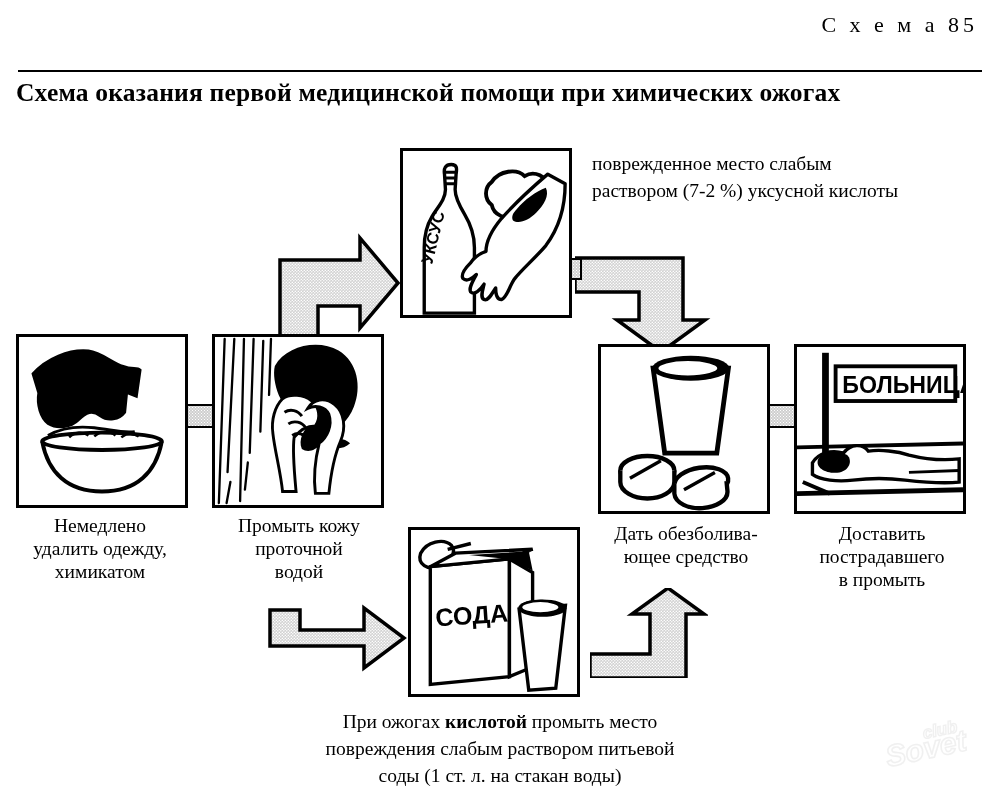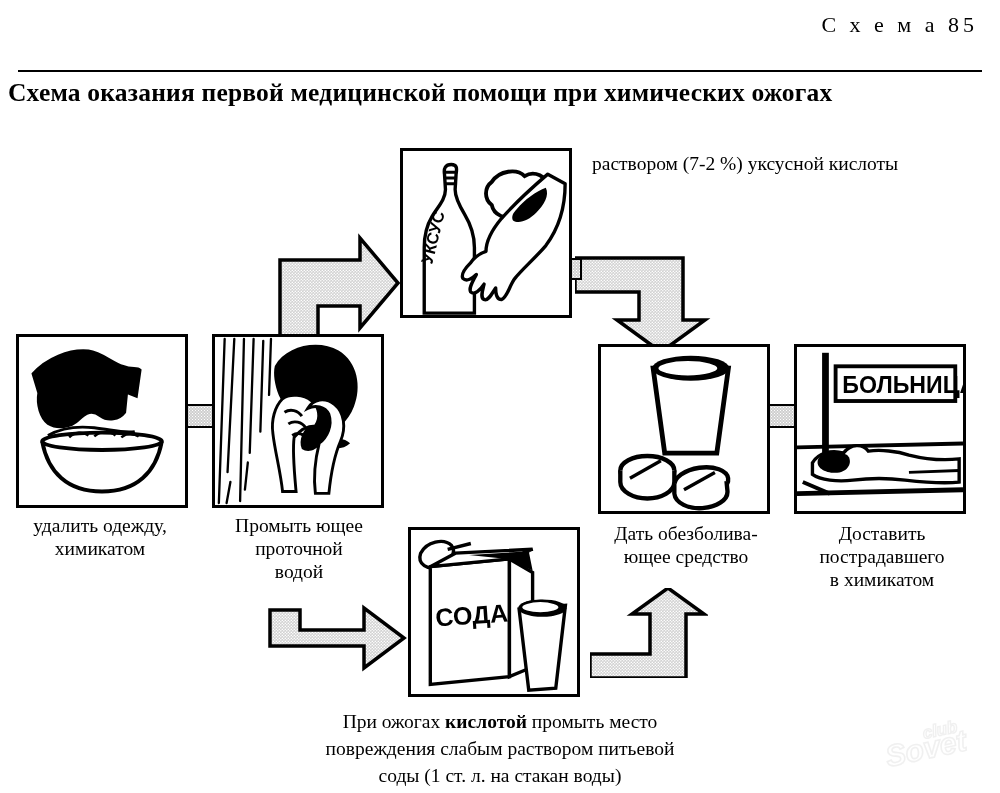--- a/index.html
+++ b/index.html
@@ -29,21 +29,21 @@
     position: absolute;
     top: 70px;
     left: 18px;
     width: 964px;
     height: 2px;
     background: #000000;
   }
   #page-title {
     position: absolute;
     top: 78px;
-    left: 8px;
+    left: 16px;
     width: 816px;
     text-align: center;
     font-size: 25.5px;
     font-weight: bold;
     letter-spacing: 0.2px;
     white-space: nowrap;
   }
 
   
   .panel {
@@ -150,20 +150,21 @@
              L122 62 L112 58 L110 78 C104 86 92 88 84 82 C76 76 70 78 62 86
              C54 94 40 96 30 90 C22 84 18 70 20 58 Z" fill="#000" stroke="#000" stroke-width="2"></path>
     <path d="M30 102 C44 94 60 92 78 94 C96 96 108 100 120 98" fill="none" stroke="#000" stroke-width="3"></path>
     <ellipse cx="86" cy="108" rx="62" ry="9" fill="none" stroke="#000" stroke-width="4"></ellipse>
     <path d="M24 108 C30 140 50 160 86 160 C122 160 142 140 148 108" fill="none" stroke="#000" stroke-width="4"></path>
     <path d="M52 104 C58 98 66 98 72 102 M78 103 C84 97 94 97 100 102
              M106 104 C112 99 118 99 124 103" fill="none" stroke="#000" stroke-width="2.5"></path>
   </svg>
 </div>
 <div class="caption" style="left:0px; top:514px; width:200px;">
+  <div>Немедлено</div>
   <div>удалить одежду,</div>
   <div>химикатом</div>
 </div>
 
 <div class="panel" style="left:212px; top:334px; width:172px; height:174px;">
   <svg viewBox="0 0 172 174" preserveAspectRatio="none">
     <g stroke="#000" stroke-width="2.4" fill="none" stroke-linecap="round">
       <path d="M10 2 L4 172"></path>
         <path d="M20 2 L13 140"></path>
         <path d="M30 2 L26 170"></path>
@@ -184,21 +185,21 @@
       <path d="M96 74 C104 70 114 72 118 80 C122 92 116 104 108 110
                C104 126 102 146 104 162 L118 162 C120 142 124 122 130 108
                C136 94 134 78 124 70 C114 62 102 64 96 74 Z"></path>
       <path d="M72 78 C78 74 86 76 90 82" fill="none"></path>
       <path d="M76 90 C82 86 90 88 94 94" fill="none"></path>
       <path d="M80 102 C86 98 92 100 96 106" fill="none"></path>
     </g>
   </svg>
 </div>
 <div class="caption" style="left:204px; top:514px; width:190px;">
-  <div>Промыть ющее</div>
+  <div>Промыть кожу</div>
   <div>проточной</div>
   <div>водой</div>
 </div>
 
 <div class="panel" style="left:400px; top:148px; width:172px; height:170px;">
   <svg viewBox="0 0 172 170" preserveAspectRatio="none">
 
     <path d="M50 14 C44 14 42 18 43 24 L44 40 C44 50 36 58 30 68
              C24 78 22 88 22 100 L22 168 L74 168 L74 100
              C74 86 70 76 64 66 C58 56 54 48 54 40 L55 24 C56 18 56 14 50 14 Z" fill="#fff" stroke="#000" stroke-width="3.5"></path>
@@ -216,20 +217,21 @@
              C82 146 80 152 84 154 C88 156 92 148 96 142
              C96 150 98 154 102 154 C108 152 110 140 116 132
              C124 122 136 112 148 98 C160 82 168 62 168 34 Z" fill="#fff" stroke="#000" stroke-width="3.5" stroke-linejoin="round"></path>
 
     <path d="M118 60 C126 50 138 42 148 38 C152 46 146 56 138 64
              C130 72 120 76 114 72 C112 68 114 64 118 60 Z" fill="#000"></path>
   </svg>
 </div>
 
 <div class="para" style="left:592px; top:150px; width:400px;">
+  <div>поврежденное место слабым</div>
   <div>раствором (7-2 %) уксусной  кислоты</div>
 </div>
 
 <div class="panel" style="left:408px; top:527px; width:172px; height:170px;">
   <svg viewBox="0 0 172 170" preserveAspectRatio="none">
 
     <path d="M10 24 C16 12 34 8 42 16 C48 24 40 34 28 38 C18 42 6 36 10 24 Z" fill="#fff" stroke="#000" stroke-width="3.5"></path>
     <path d="M38 20 L62 14" stroke="#000" stroke-width="3.5" fill="none"></path>
 
     <path d="M20 38 L102 30 L102 152 L20 160 Z" fill="#fff" stroke="#000" stroke-width="3.5"></path>
@@ -292,21 +294,21 @@
              C32 132 18 126 22 116 Z" fill="#000"></path>
     <path d="M116 130 L168 128" stroke="#000" stroke-width="3" fill="none"></path>
 
     <path d="M0 152 L172 148" stroke="#000" stroke-width="5" fill="none"></path>
     <path d="M6 140 L34 152" stroke="#000" stroke-width="4" fill="none"></path>
   </svg>
 </div>
 <div class="caption" style="left:790px; top:522px; width:184px;">
   <div>Доставить</div>
   <div>пострадавшего</div>
-  <div>в химикатом</div>
+  <div>в промыть</div>
 </div>
 
 <div id="watermark">
   <svg viewBox="0 0 108 72">
     <text x="44" y="26" font-family="'Liberation Sans', sans-serif" font-size="17" font-style="italic" font-weight="bold" fill="none" stroke="#e2e2e2" stroke-width="1.4" transform="rotate(-12 44 26)">club</text>
     <text x="8" y="54" font-family="'Liberation Sans', sans-serif" font-size="30" font-style="italic" font-weight="bold" fill="none" stroke="#e2e2e2" stroke-width="1.6" transform="rotate(-12 8 54)">Sovet</text>
   </svg>
 </div>
 
 </body></html>

